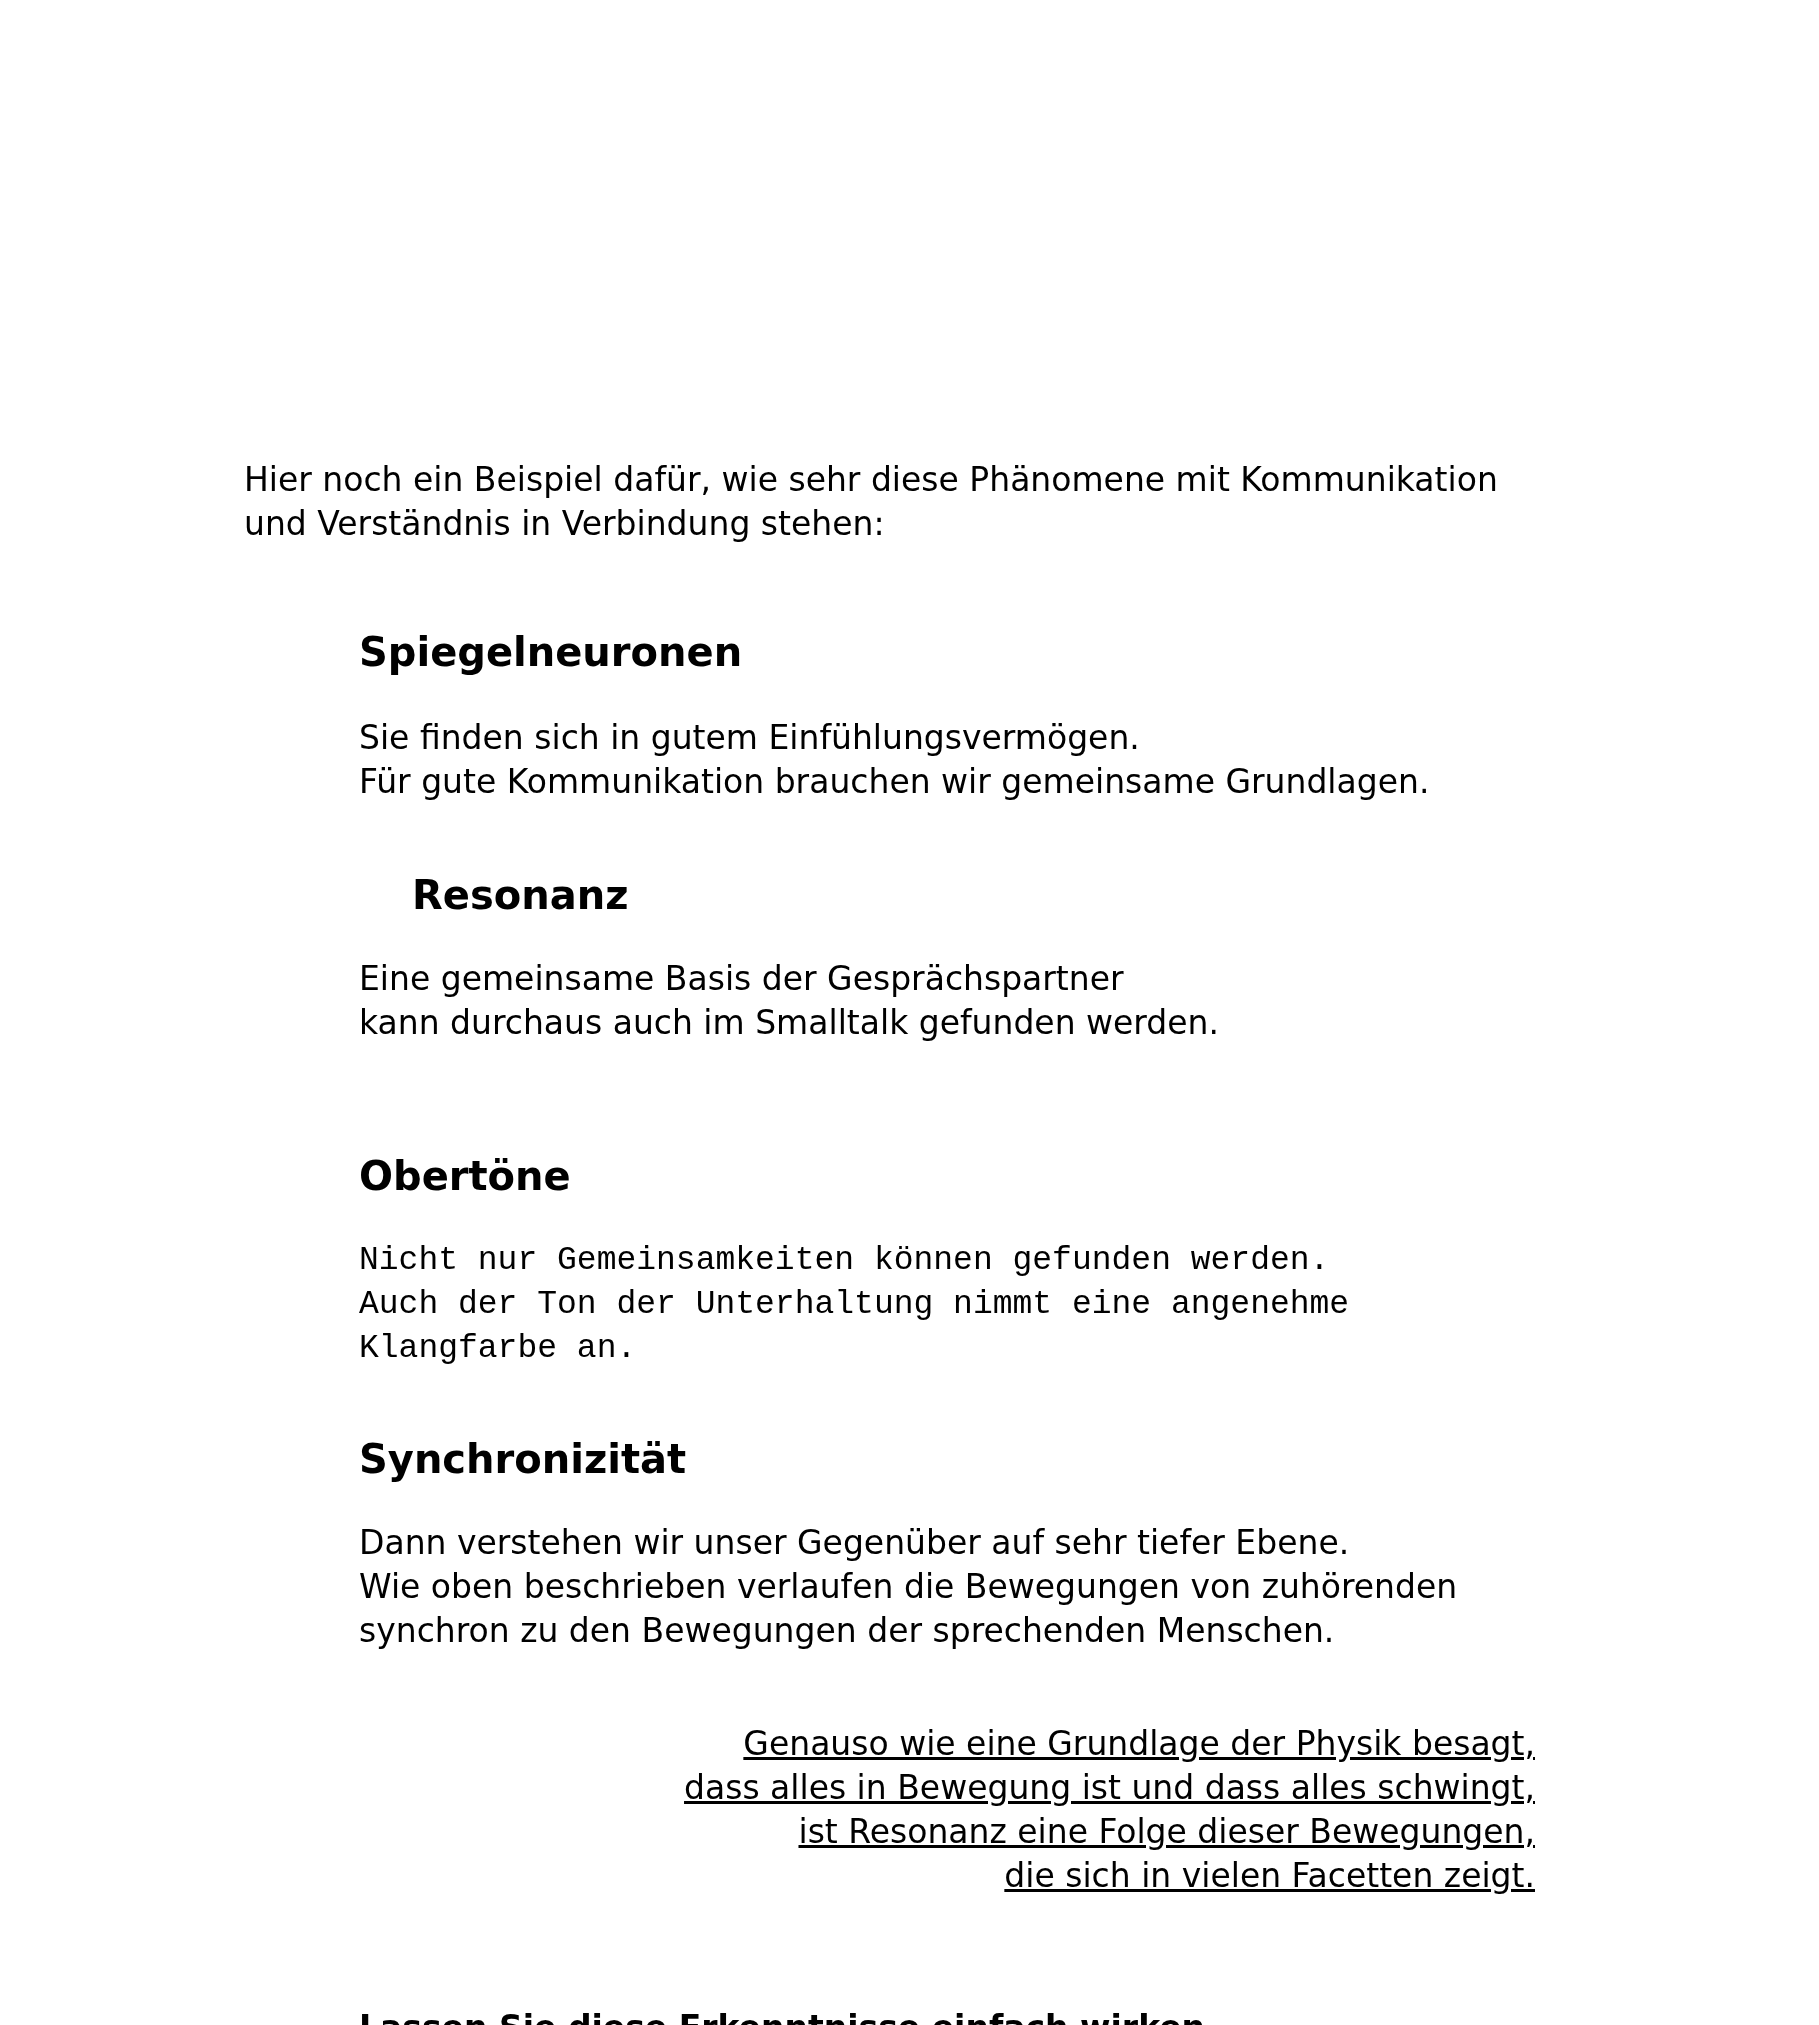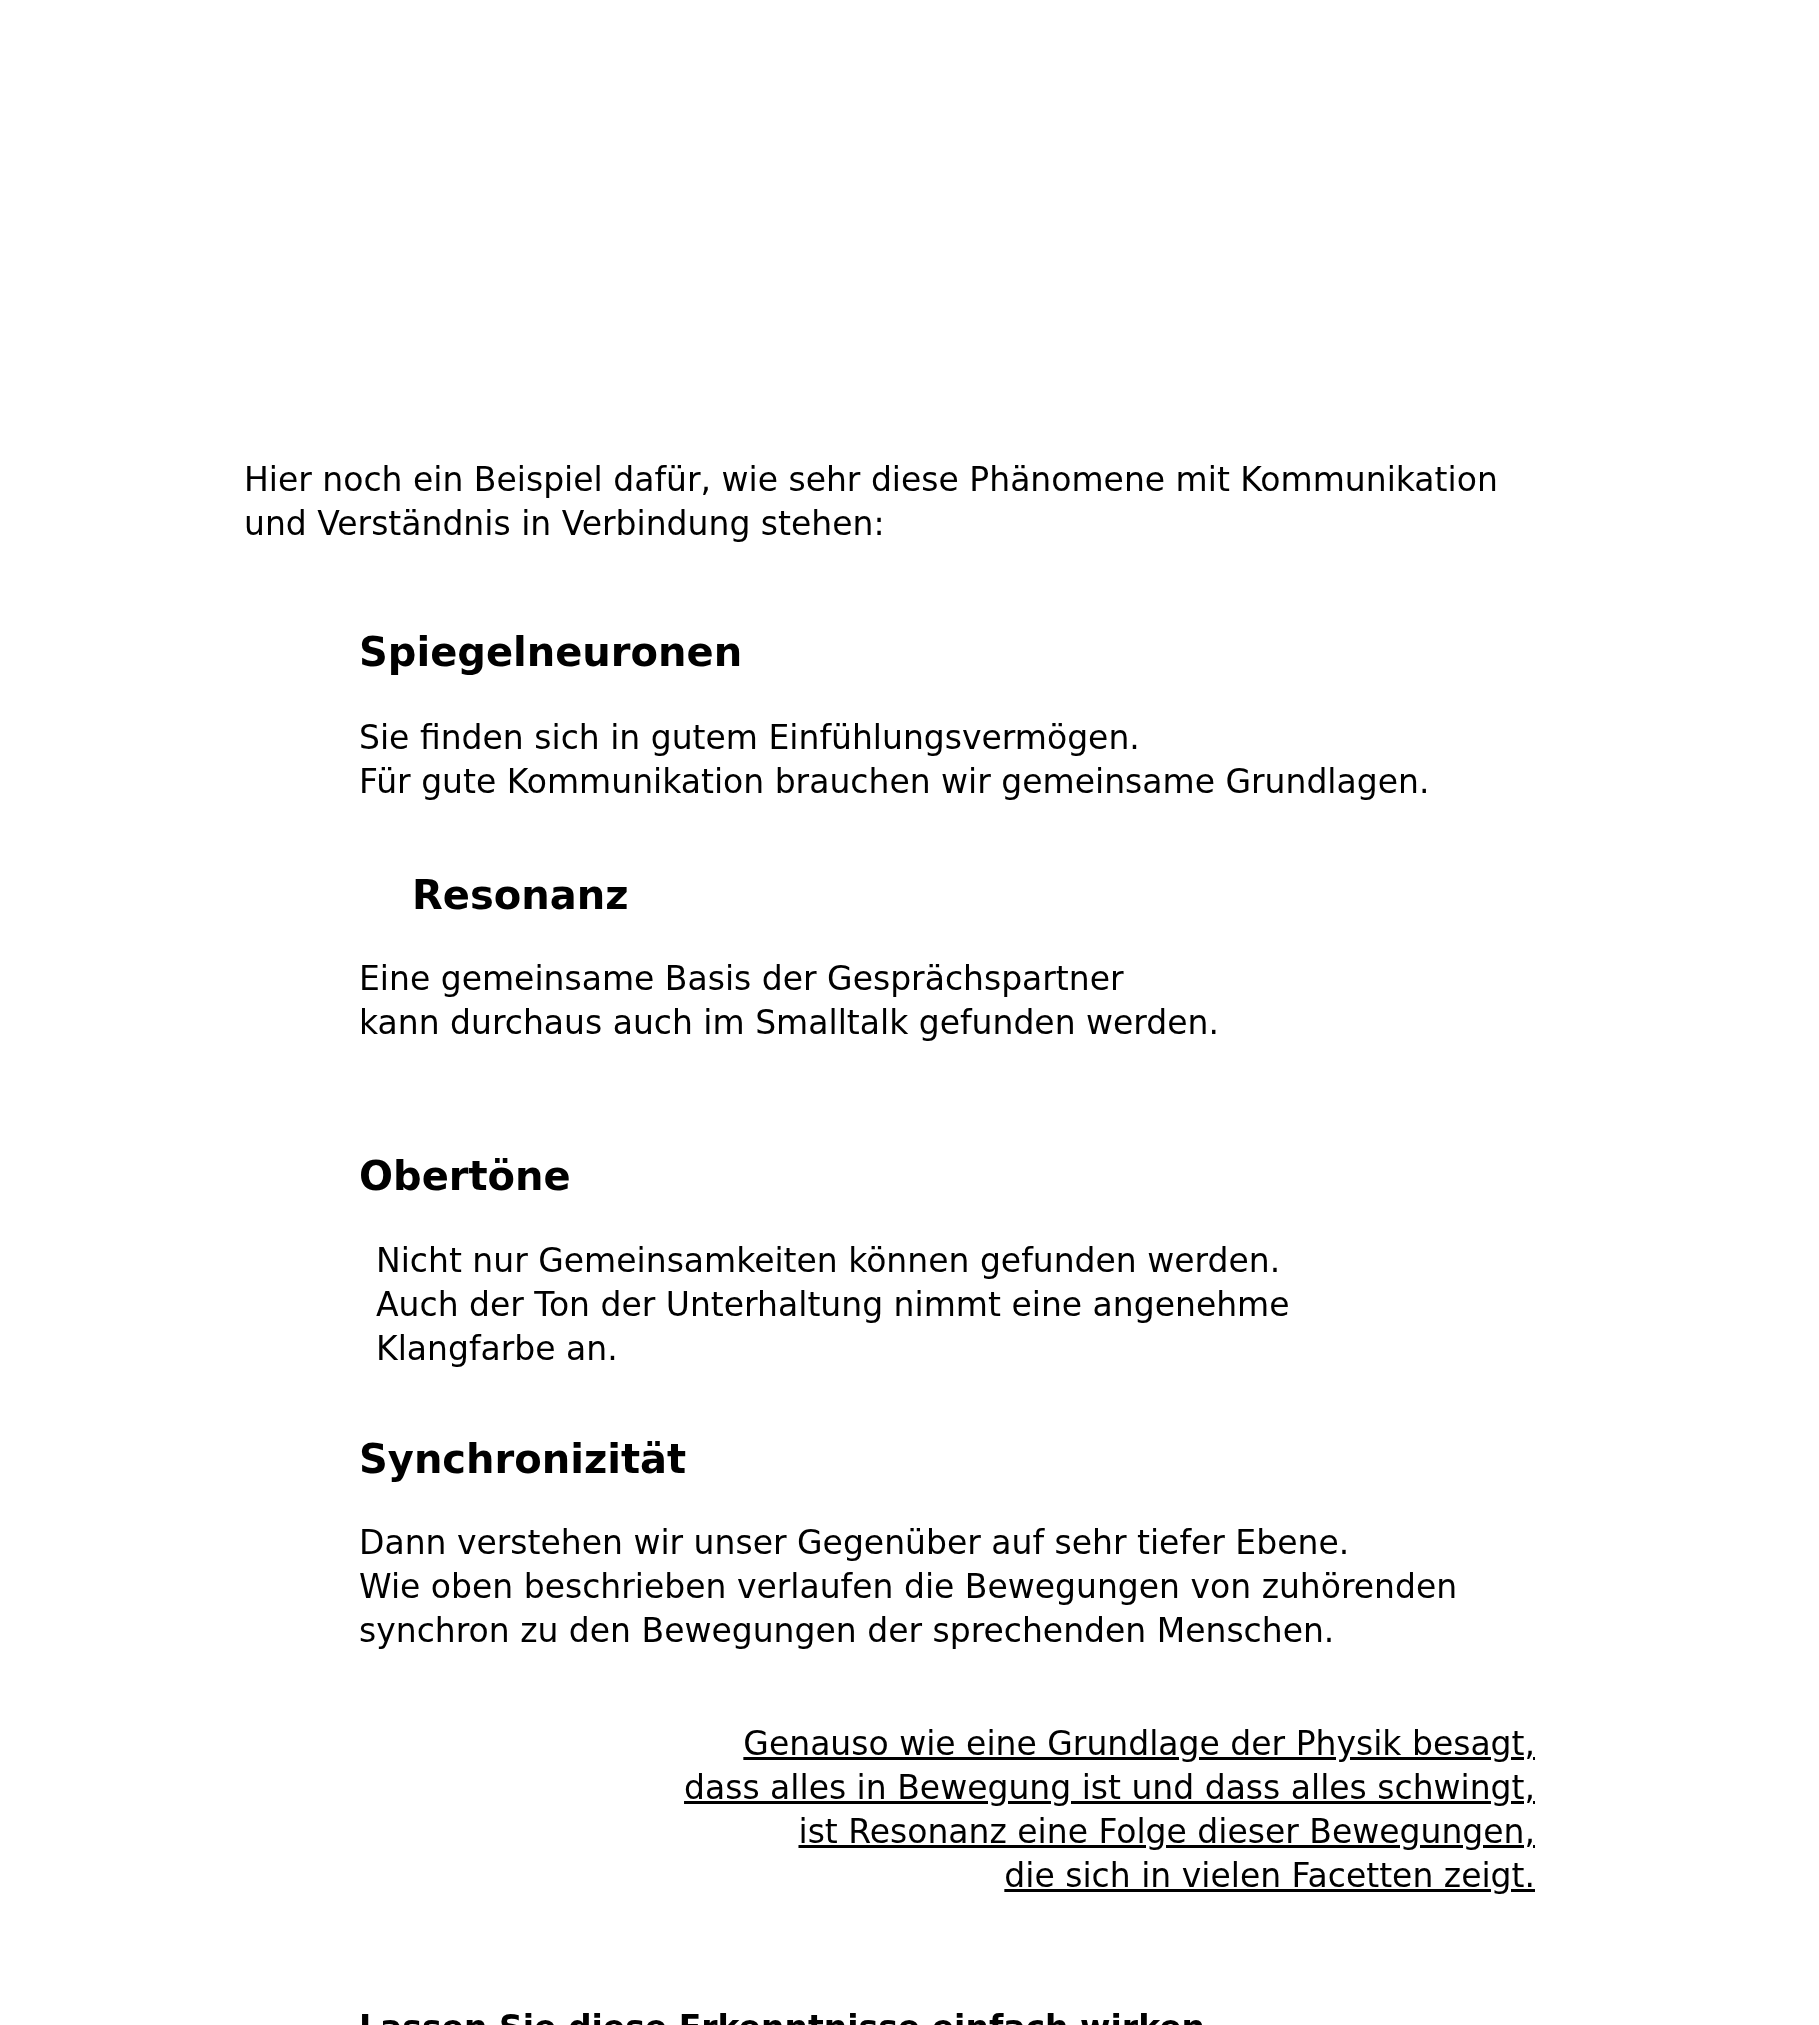--- a/index.html
+++ b/index.html
@@ -57,21 +57,21 @@
     <div class="line">Für gute Kommunikation brauchen wir gemeinsame Grundlagen.</div>
   </div>
 
   <div class="block heading-text" style="left:380px; top:873px;margin-left:32px;">Resonanz</div>
   <div class="block body-text" style="left:359px; top:957px;">
     <div class="line">Eine gemeinsame Basis der Gesprächspartner</div>
     <div class="line">kann durchaus auch im Smalltalk gefunden werden.</div>
   </div>
 
   <div class="block heading-text" style="left:359px; top:1154px;">Obertöne</div>
-  <div class="block body-text" style="left:376px; top:1239px;">
+  <div class="block body-text" style="left:359px; top:1239px;font-family:Liberation Mono, monospace;">
     <div class="line">Nicht nur Gemeinsamkeiten können gefunden werden.</div>
     <div class="line">Auch der Ton der Unterhaltung nimmt eine angenehme</div>
     <div class="line">Klangfarbe an.</div>
   </div>
 
   <div class="block heading-text" style="left:359px; top:1437px;">Synchronizität</div>
   <div class="block body-text" style="left:359px; top:1521px;">
     <div class="line">Dann verstehen wir unser Gegenüber auf sehr tiefer Ebene.</div>
     <div class="line">Wie oben beschrieben verlaufen die Bewegungen von zuhörenden</div>
     <div class="line">synchron zu den Bewegungen der sprechenden Menschen.</div>

